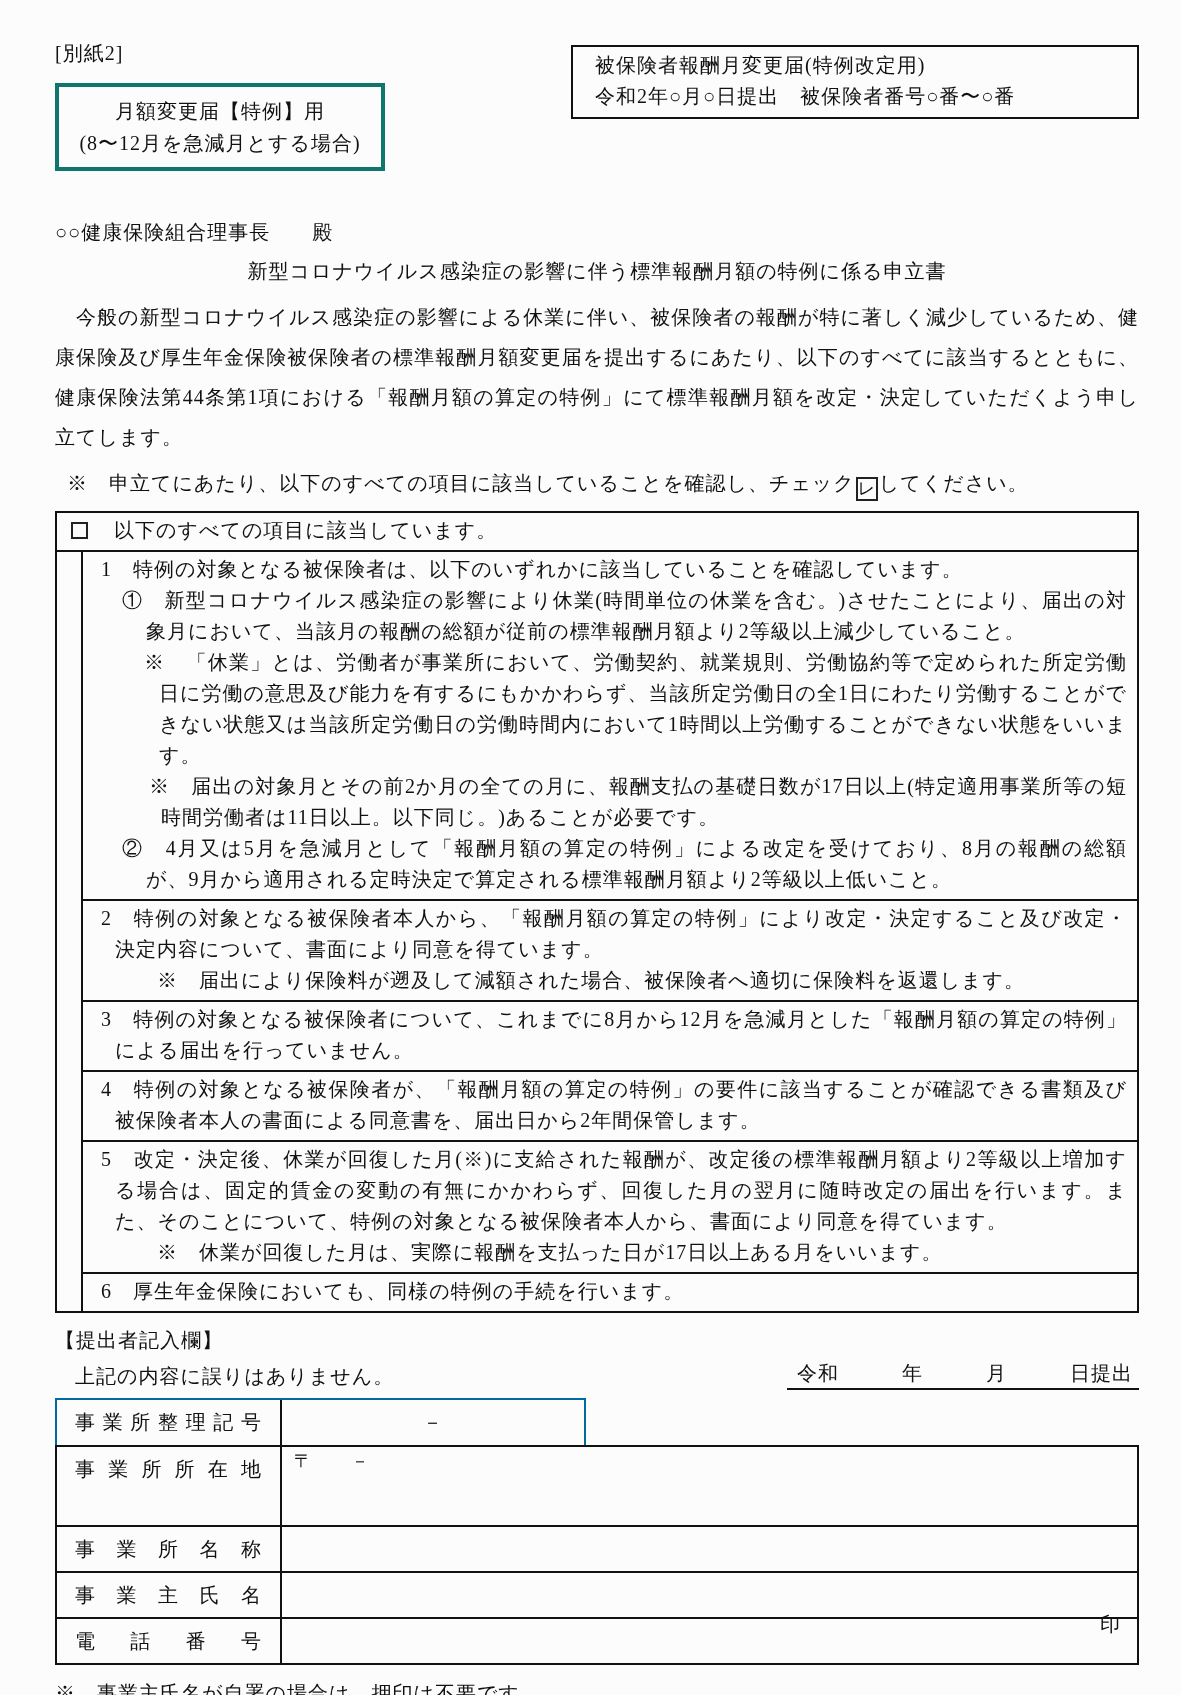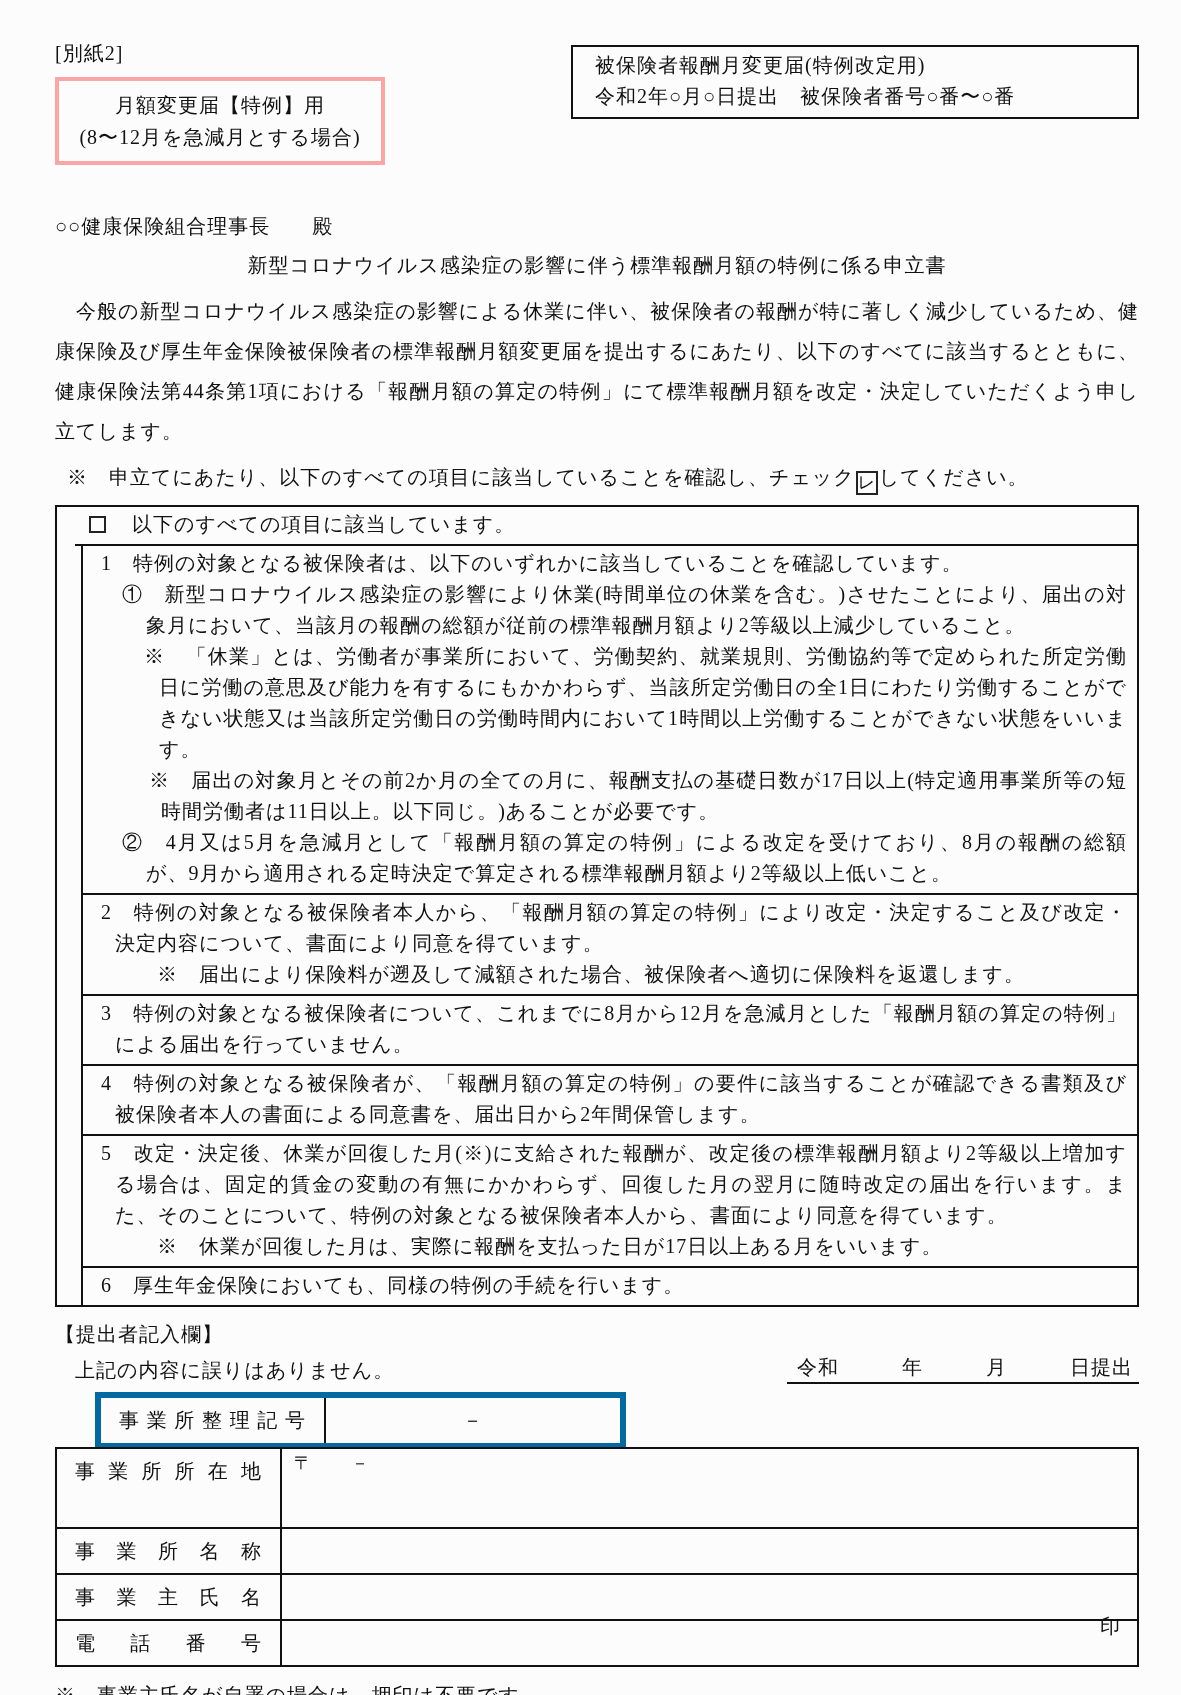--- a/index.html
+++ b/index.html
@@ -10,43 +10,43 @@
     font-family:"Liberation Serif","DejaVu Serif",serif;
     font-size:20px; letter-spacing:1px;
     padding:40px 42px 24px 55px;
     position:relative;
   }
 
   
   .att-label { margin-bottom:8px; }
   .top-row { display:flex; justify-content:space-between; align-items:flex-start; }
   .form-box {
-    border:4px solid #fca5a5; width:330px; text-align:center;
-    padding:8px 4px; line-height:1.6; margin-top:2px;
+    border:4px solid #0f766e; width:330px; text-align:center;
+    padding:8px 4px; line-height:1.6; margin-top:8px;
   }
   .header-box {
     border:2px solid #111; width:568px; padding:3px 12px 5px 22px;
     line-height:1.55; margin-top:-30px;
   }
 
   .addressee { margin-top:48px; }
   .doc-title { margin-top:12px; text-align:center; }
 
   .intro { margin-top:12px; line-height:2.0; text-align:justify; }
 
   .check-line { margin-top:10px; line-height:1.6;margin-left:12px; }
   .check-sample {
     display:inline-block; width:22px; height:24px; border:2px solid #222;
     text-align:center; line-height:20px; font-size:17px; vertical-align:-4px;
     margin:0 1px;
   }
 
   
   .cl-table { border:2px solid #111; margin-top:10px; }
-  .cl-header { border-bottom:2px solid #111; padding:4px 10px 6px 12px; display:flex; align-items:center;margin-left:18px; }
+  .cl-header { border-bottom:2px solid #111; padding:4px 10px 6px 12px; display:flex; align-items:center; }
   .cbx {
     display:inline-block; width:17px; height:17px; border:2px solid #222;
     margin:0 26px 0 2px; flex:0 0 auto; background:#fcfcfc;
   }
   .cl-body { display:flex; align-items:stretch; }
   .cl-gutter { width:26px; border-right:2px solid #111; flex:0 0 auto; }
   .cl-items { flex:1 1 auto; }
   .cl-item { padding:2px 10px 4px 8px; line-height:1.55; }
   .cl-item + .cl-item { border-top:2px solid #111; }
   .cl-item p { text-align:justify; }
@@ -62,21 +62,21 @@
   .conf-text { padding-left:20px; }
   .date-line { border-bottom:2px solid #111; padding:0 6px 1px 10px; }
 
   .sub-table { margin-top:8px; }
   .srow { display:flex; align-items:stretch; }
   .slabel {
     width:225px; flex:0 0 auto; border-right:2px solid #111;
     padding:9px 18px; text-align:justify; text-align-last:justify;
   }
   .svalue { flex:1 1 auto; position:relative; padding:6px 12px; }
-  .srow-short { width:531px; border:6px solid #0369a1;margin-left:40px; }
+  .srow-short { width:531px; border:2px solid #0369a1; }
   .svalue-short { text-align:center; padding-top:9px; }
   .sub-rest { border:2px solid #111; margin-top:-2px;font-family:Liberation Serif, serif; }
   .sub-rest .srow + .srow { border-top:2px solid #111; }
   .srow-tall { height:78px; }
   .srow-mid { height:46px;flex-direction:column; }
   .svalue-top { padding-top:2px; }
   .postal { font-size:18px; }
   .stamp { position:absolute; right:16px; top:50%; transform:translateY(-50%); }
 
   

